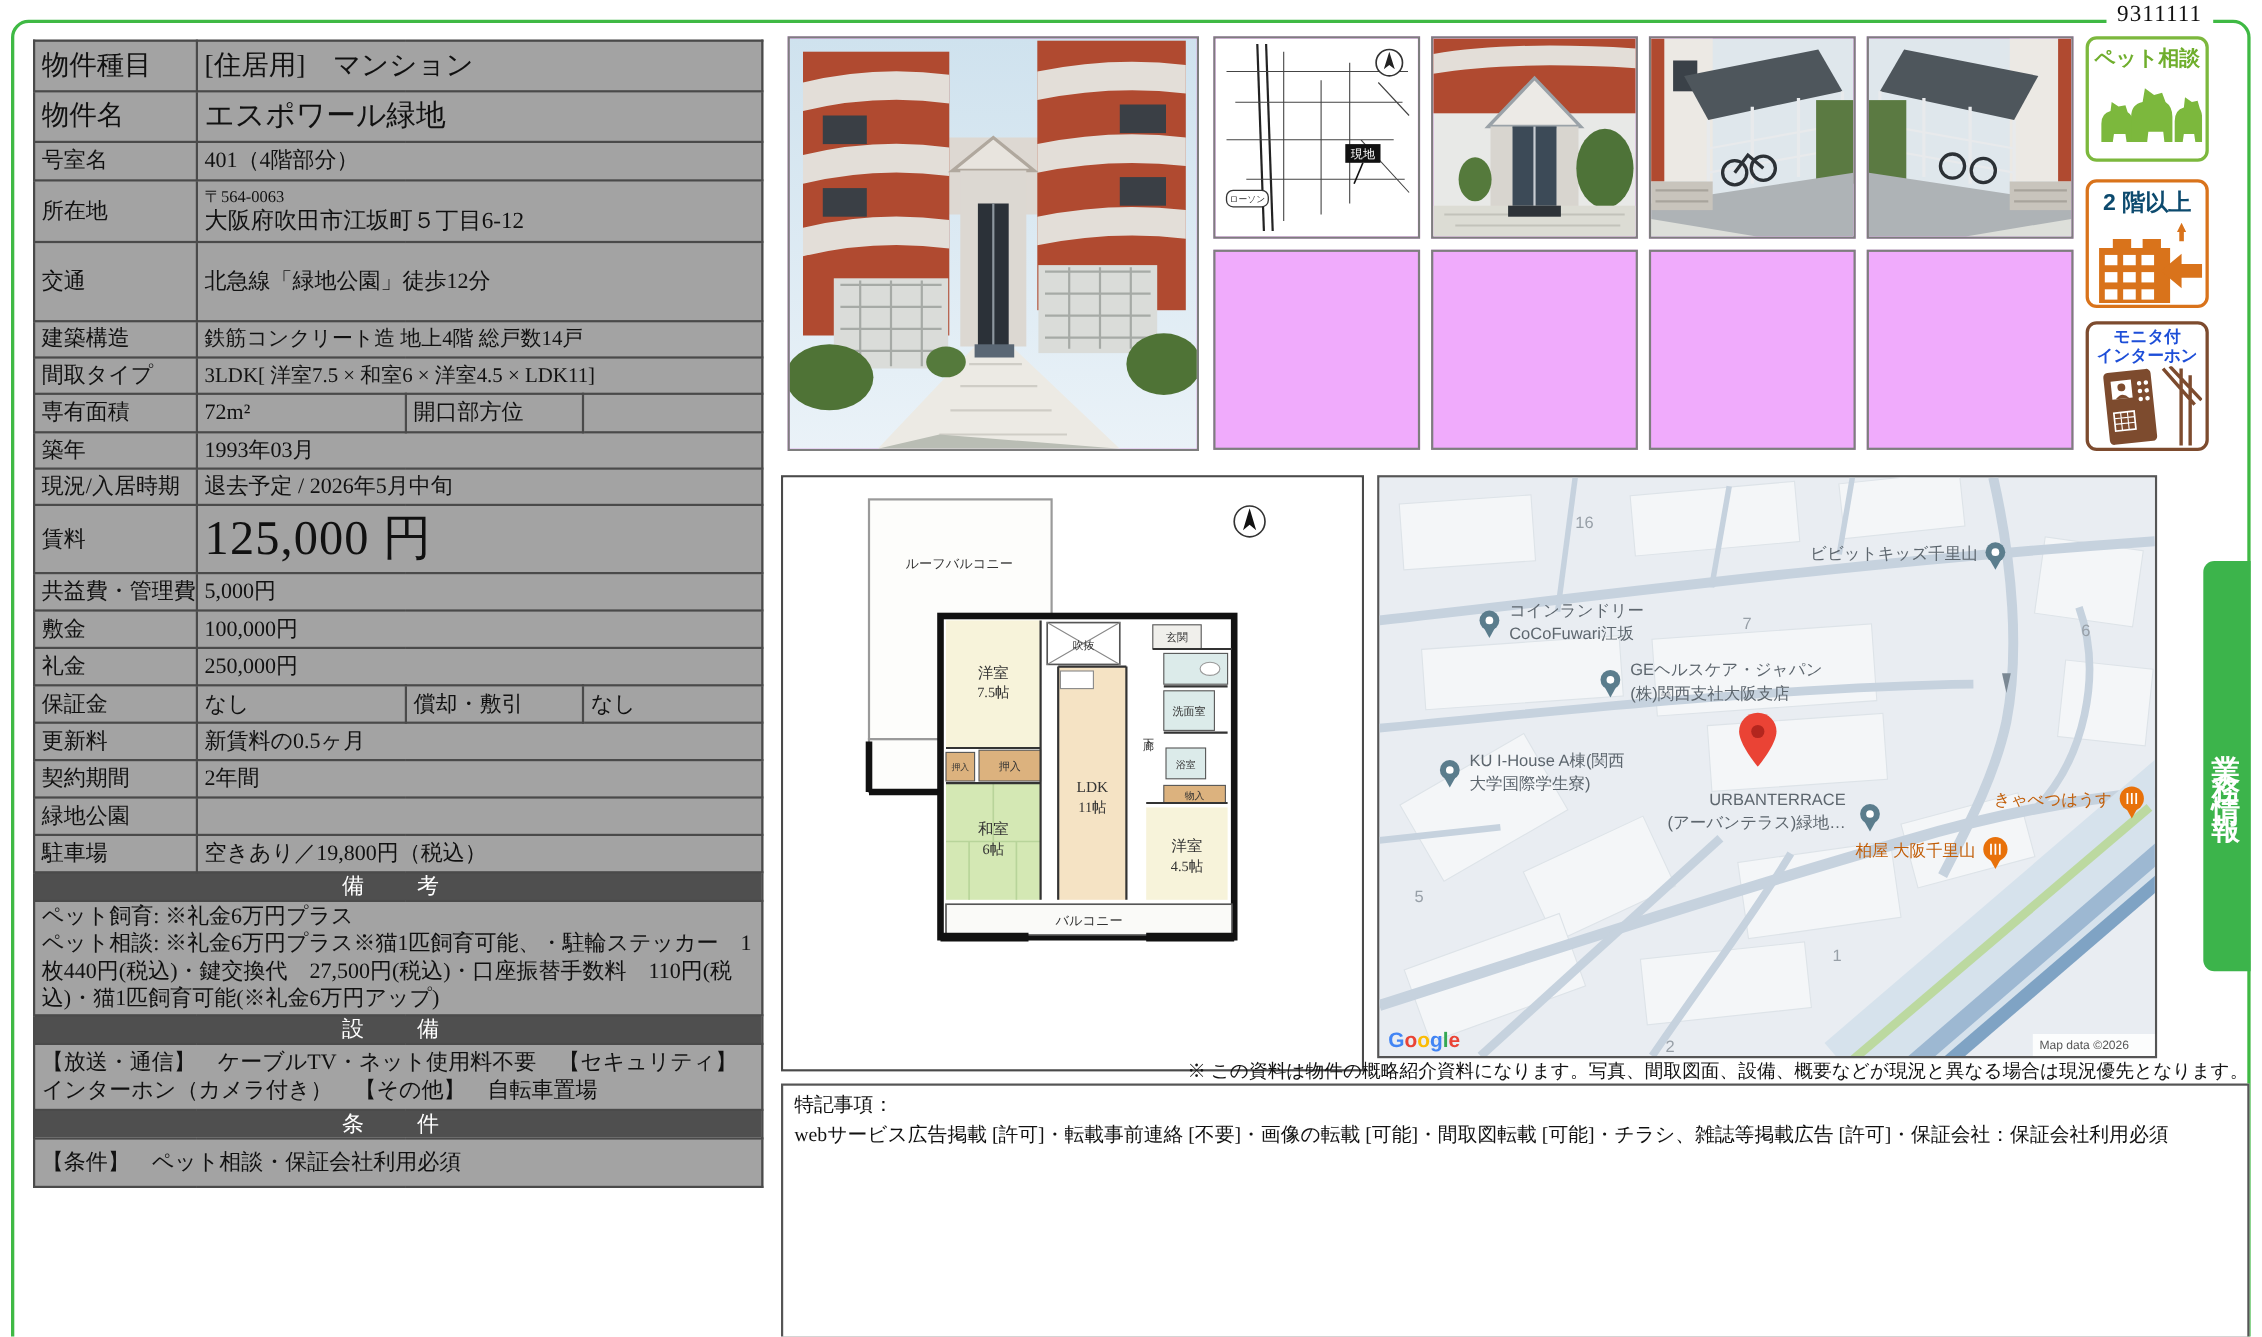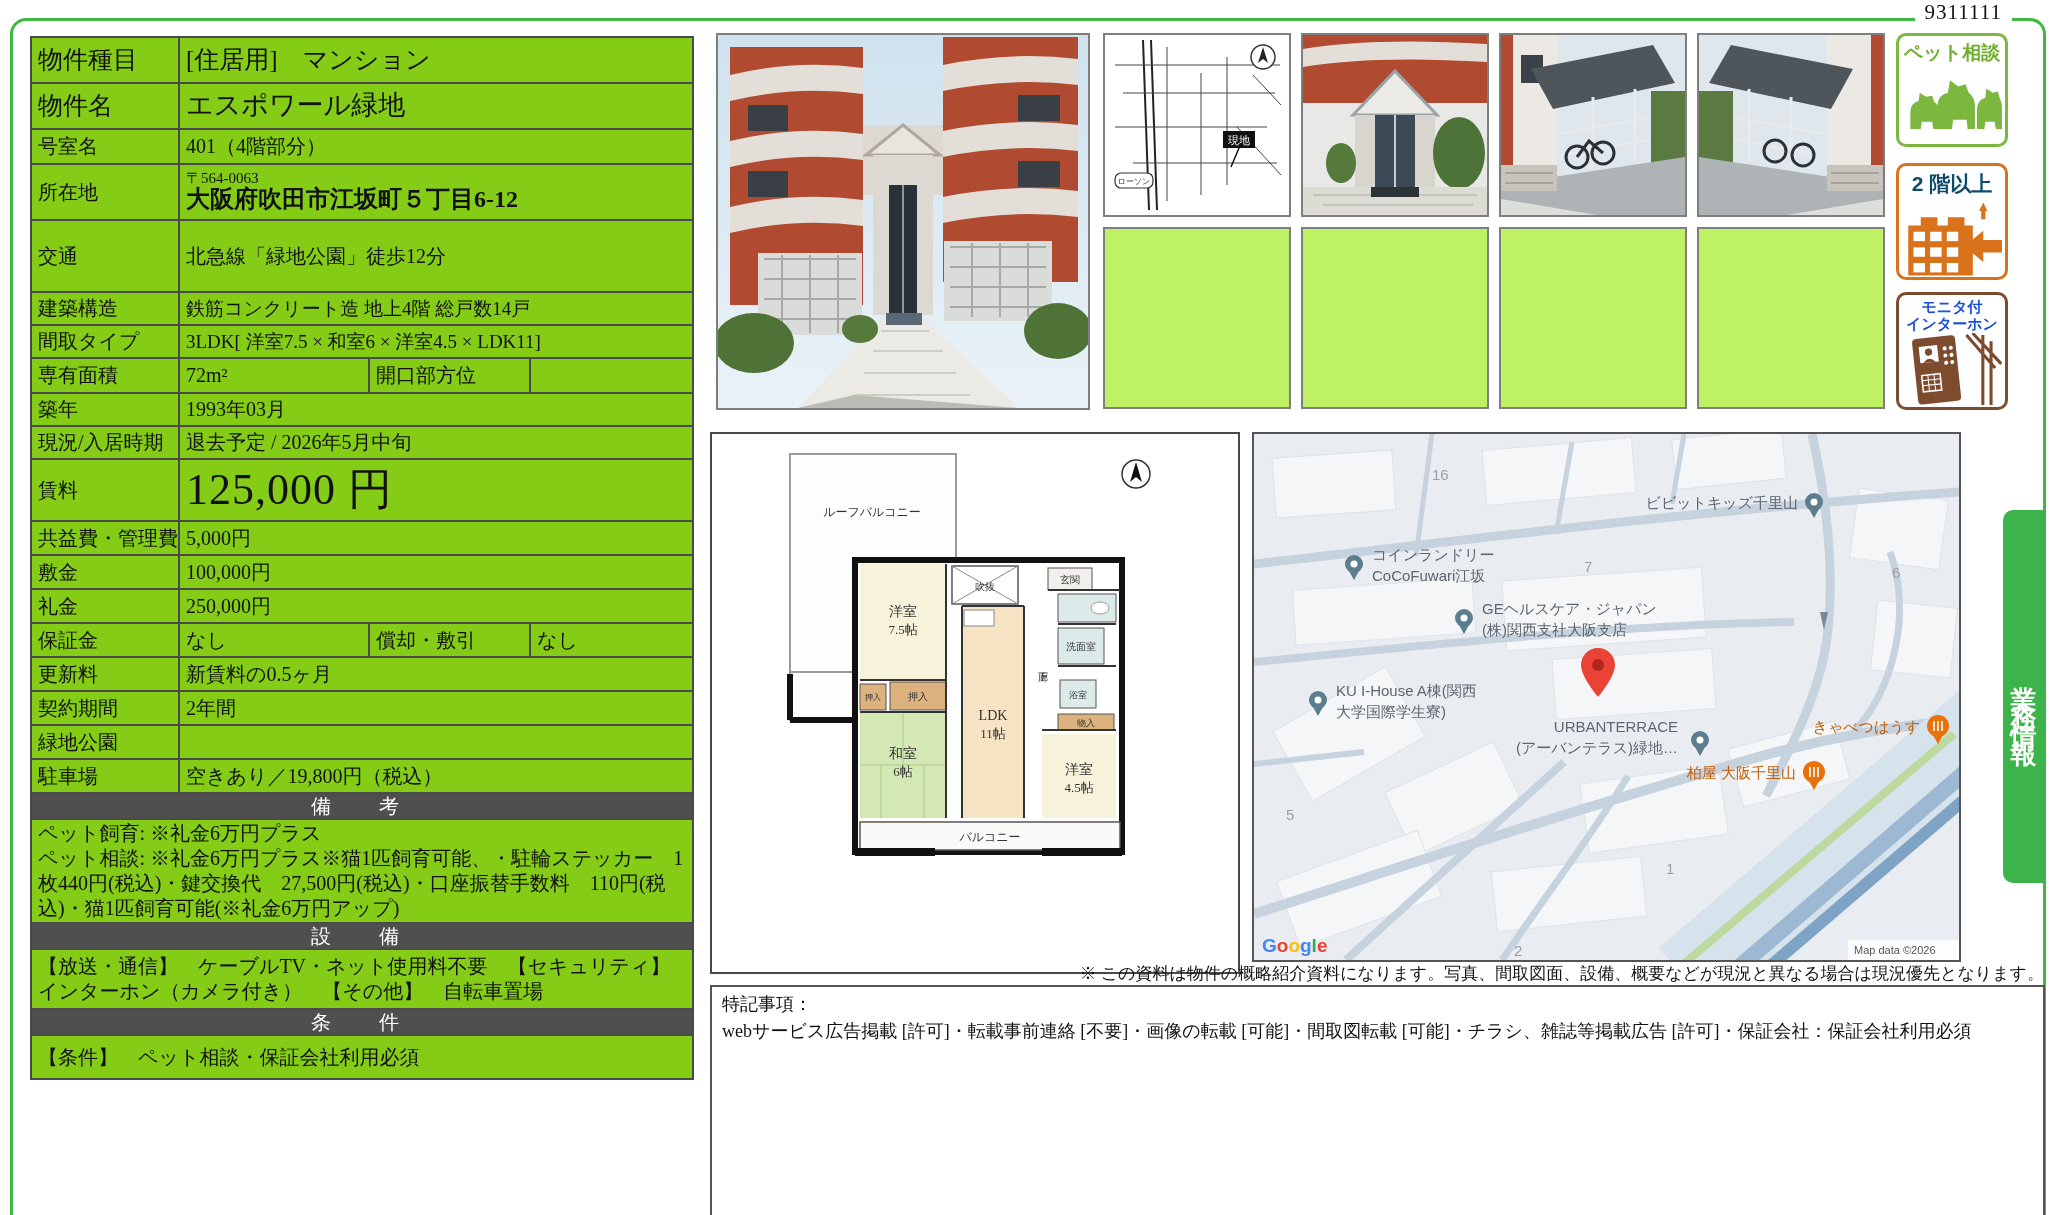--- a/index.html
+++ b/index.html
@@ -7,37 +7,37 @@
        font-family:"Liberation Serif","DejaVu Serif",serif;color:#111;}
 
   
   .frame{position:absolute;left:10px;top:18px;width:2030px;height:1230px;
          border:3px solid #3fb944;border-radius:16px;pointer-events:none;}
   .doc-number{position:absolute;top:0px;right:44px;font-size:21px;background:#fff;
               padding:0 10px;z-index:6;letter-spacing:1px;}
 
   
   table.prop{position:absolute;left:30px;top:36px;width:662px;border-collapse:collapse;
-             table-layout:fixed;background:#84cc16;z-index:2;}
+             table-layout:fixed;background:#a3a3a3;z-index:2;}
   table.prop td{border:2px solid #4a4a4a;padding:1px 6px;font-size:20px;vertical-align:middle;
                 overflow:hidden;line-height:1.25;}
   td.lbl{font-size:19px;padding:1px 5px;white-space:nowrap;}
   tr.big td.lbl{font-size:25px;}
   tr.big td.val{font-size:25px;}
   tr.name td.val{font-size:27px;}
   .postal{font-size:15px;line-height:1.1;}
-  .addr{font-size:24px;line-height:1.15;font-weight:bold;}
+  .addr{font-size:21px;line-height:1.15;}
   td.top{vertical-align:top;padding-top:3px;}
   .rent{font-size:44px;letter-spacing:1px;line-height:1;}
   tr.sec td{background:#4f4f4f;color:#fff;text-align:center;font-size:20px;
             letter-spacing:14px;padding:0;line-height:1.2;}
   td.body-text{font-size:19px;line-height:1.33;vertical-align:top;padding:2px 7px;}
 
   
-  .pbox{position:absolute;border:2px solid #7e7e7e;background:#bef264;box-sizing:border-box;z-index:2;}
+  .pbox{position:absolute;border:2px solid #7e7e7e;background:#f0abfc;box-sizing:border-box;z-index:2;}
   .pbox svg{display:block;width:100%;height:100%;}
 
   
   .fpbox{position:absolute;left:710px;top:432px;width:530px;height:542px;
          border:2px solid #4a4a4a;box-sizing:border-box;background:#fff;z-index:2;}
   .mapbox{position:absolute;left:1252px;top:432px;width:709px;height:530px;
           border:2px solid #555;box-sizing:border-box;background:#e9edf2;z-index:2;overflow:hidden;}
   .disclaimer{position:absolute;right:12px;top:962px;font-size:17px;z-index:2;}
 
   

